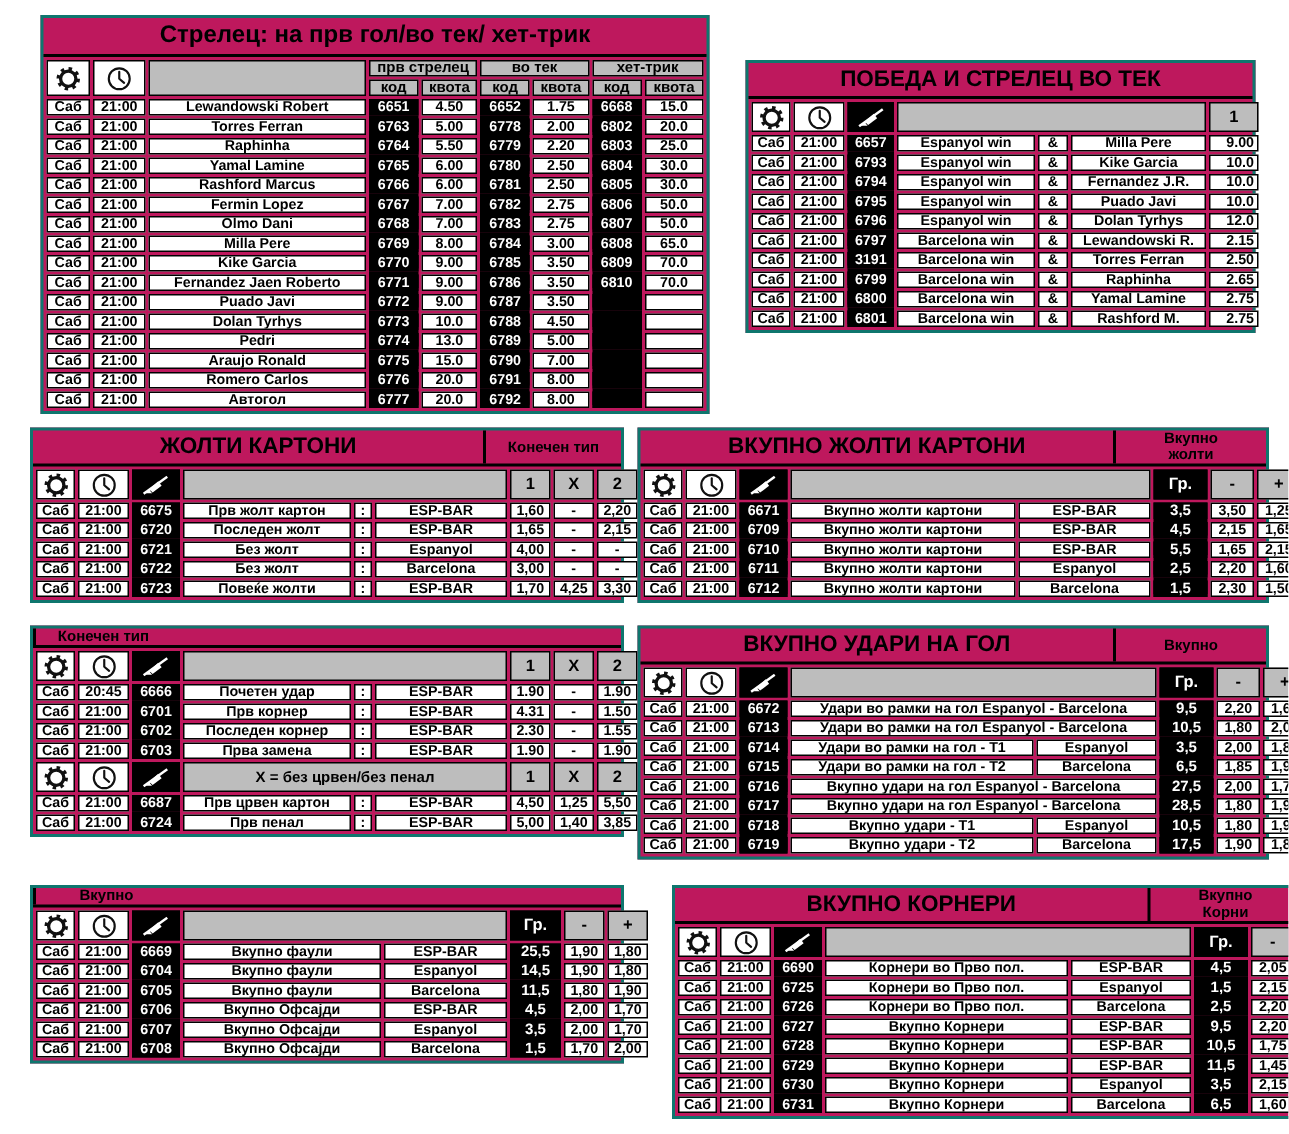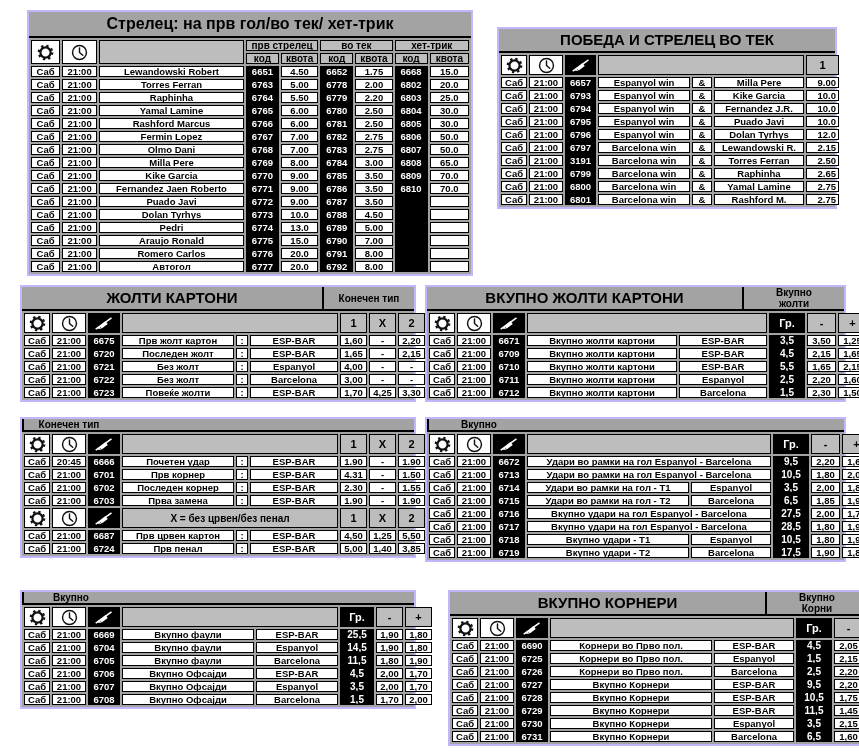--- a/index.html
+++ b/index.html
@@ -1,19 +1,19 @@
 <!DOCTYPE html>
 <html><head>
 <meta charset="utf-8">
 <style>
   *{box-sizing:border-box;margin:0;padding:0}
   html,body{background:#fff}
   .canvas{position:relative;width:859px;height:756px;background:#fff;
           font-family:"Liberation Sans",sans-serif;font-weight:700;color:#000;overflow:hidden}
-  .block{position:absolute;border:2px solid #c4b5fd;background:#a3a3a3}
+  .block{position:absolute;border:2px solid #0f766e;background:#be185d}
   .titlebar{display:flex;border-bottom:2px solid #000;align-items:stretch}
   .title{flex:1;text-align:center;font-size:15px;line-height:22px;height:22px;white-space:nowrap;overflow:hidden}
   .title.big{font-size:16px;line-height:24px;height:24px}
   .rhead{border-left:2px solid #000;display:flex;align-items:center;justify-content:center;
          font-size:10px;line-height:11px;text-align:center;white-space:pre-line}
   table.grid{border-collapse:separate;border-spacing:2px;width:100%;table-layout:fixed}
   .grid td{border:1px solid #000;font-size:9.5px;height:9px;line-height:9px;text-align:center;
            padding:0 1px;overflow:hidden;white-space:nowrap;font-weight:700;vertical-align:middle;background:#fff}
   .grid td.gray{background:#bdbdbd}
   .grid td.blk{background:#000;color:#fff;border-color:#000}
@@ -242,21 +242,21 @@
             <td class="cell">20.0</td>
             <td class="cell blk strip">6792</td>
             <td class="cell">8.00</td>
             <td class="cell blk strip"></td>
             <td class="cell"></td>
           </tr>
         </tbody>
       </table>
   </div>
 
-  <div class="block" style="left:497px;top:27px;width:340px">
+  <div class="block" style="left:497px;top:40px;width:340px">
     <div class="titlebar">
       <div class="title">ПОБЕДА И СТРЕЛЕЦ ВО ТЕК</div>
     </div>
     <table class="grid" id="t-win">
         <colgroup>
           <col style="width: 26px;">
           <col style="width: 34px;">
           <col style="width: 31px;">
           <col style="width: 92px;">
           <col style="width: 20px;">
@@ -682,20 +682,21 @@
             <td class="cell">5,00</td>
             <td class="cell">1,40</td>
             <td class="cell">3,85</td>
           </tr>
         </tbody>
       </table>
   </div>
 
   <div class="block" style="left:425px;top:417px;width:421px">
     <div class="titlebar">
+      <div class="title">ВКУПНО УДАРИ НА ГОЛ</div>
       <div class="rhead" style="width:102px">Вкупно</div>
     </div>
     <table class="grid" id="t-shots">
         <colgroup>
           <col style="width: 26px;">
           <col style="width: 34px;">
           <col style="width: 32px;">
           <col style="width: 162px;">
           <col style="width: 80px;">
           <col style="width: 36px;">

